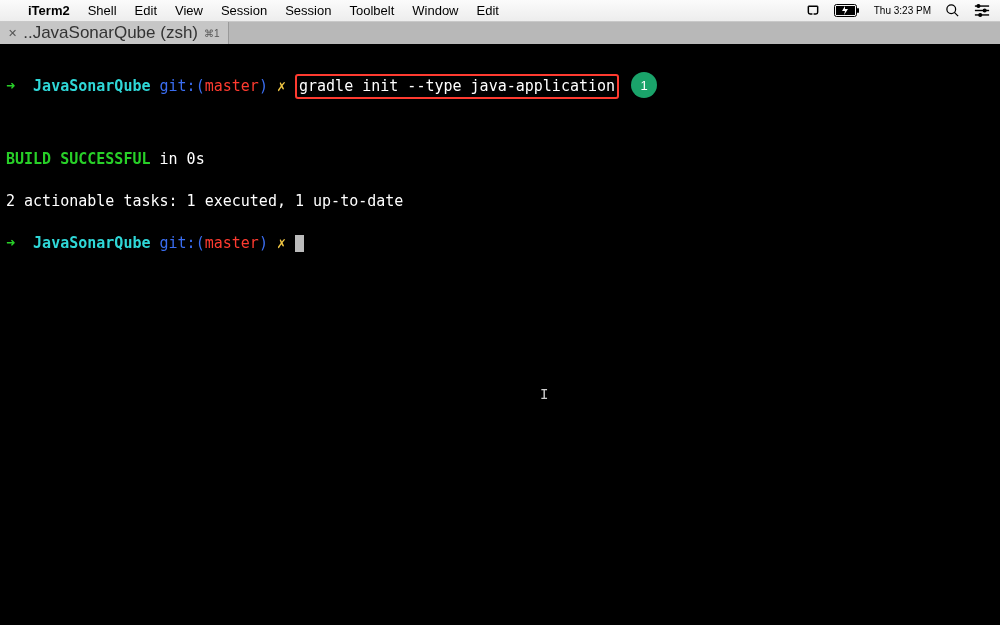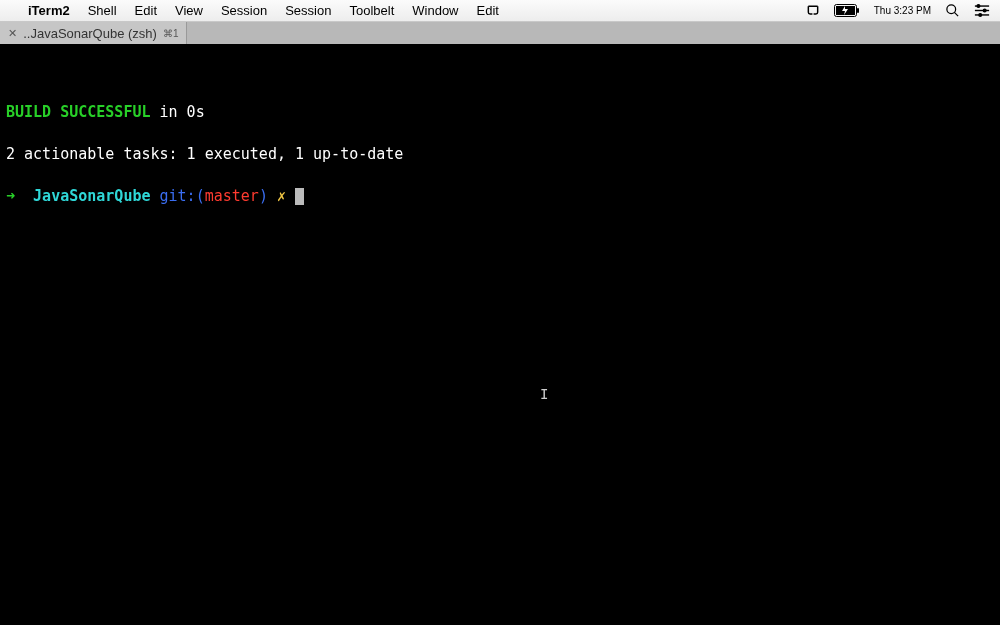--- a/index.html
+++ b/index.html
@@ -41,21 +41,21 @@
     }
     .tab {
       display: flex;
       align-items: center;
       padding: 0 8px;
       gap: 6px;
       border-right: 1px solid #999;
       background: #c6c6c6;
     }
     .tab-close { font-size: 11px; color: #555; }
-    .tab-label { color: #333; font-size: 13px; }
+    .tab-label { color: #333; font-size: 17px; }
     .tab-shortcut { color: #555; font-size: 10px; }
     
     .terminal {
       position: absolute;
       top: 44px;
       left: 0;
       right: 0;
       bottom: 0;
       background: #000;
       padding: 8px 6px;
@@ -165,17 +165,18 @@
 
 <div class="tabbar">
   <div class="tab">
     <span class="tab-close">✕</span>
     <span class="tab-label">..JavaSonarQube (zsh)</span>
     <span class="tab-shortcut">⌘1</span>
   </div>
 </div>
 
 <div class="terminal">
+<span class="line"><span class="arrow">➜</span>  <span class="cyan">JavaSonarQube</span> <span class="blue">git:(</span><span class="red">master</span><span class="blue">)</span> <span class="yellow">✗</span> <span class="cmd-box"><span class="white">gradle init --type java-application</span></span><span class="badge">1</span></span>
 <span class="line line1"><span class="green-b">BUILD SUCCESSFUL</span><span class="white"> in 0s</span></span>
 <span class="line white">2 actionable tasks: 1 executed, 1 up-to-date</span>
 <span class="line"><span class="arrow">➜</span>  <span class="cyan">JavaSonarQube</span> <span class="blue">git:(</span><span class="red">master</span><span class="blue">)</span> <span class="yellow">✗</span> <span class="cursor"></span></span>
   <div class="text-cursor">I</div>
 </div>
 
 </body></html>

